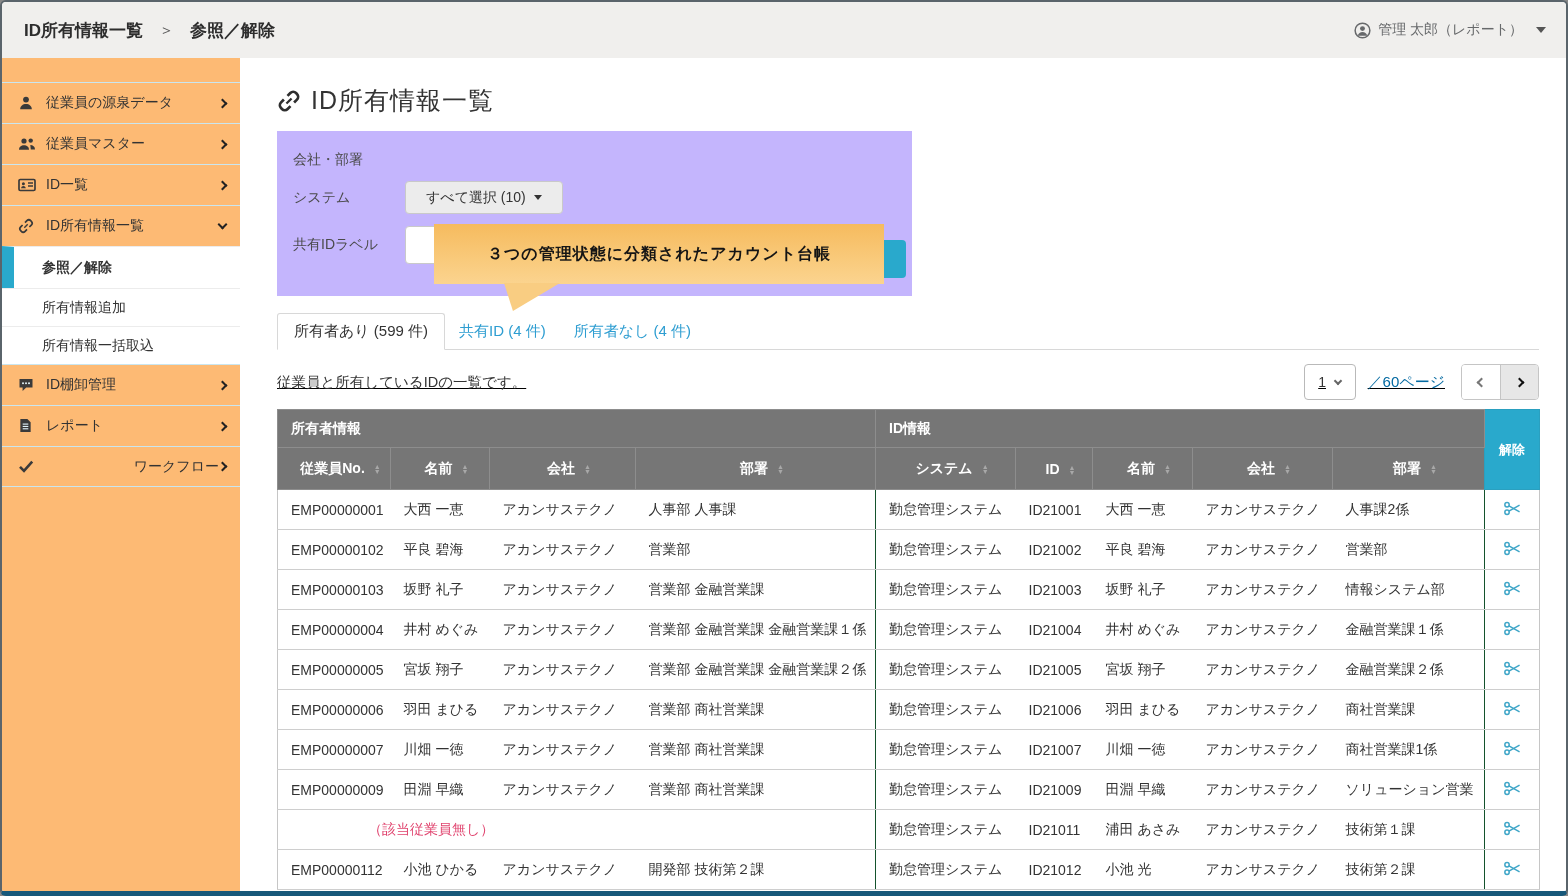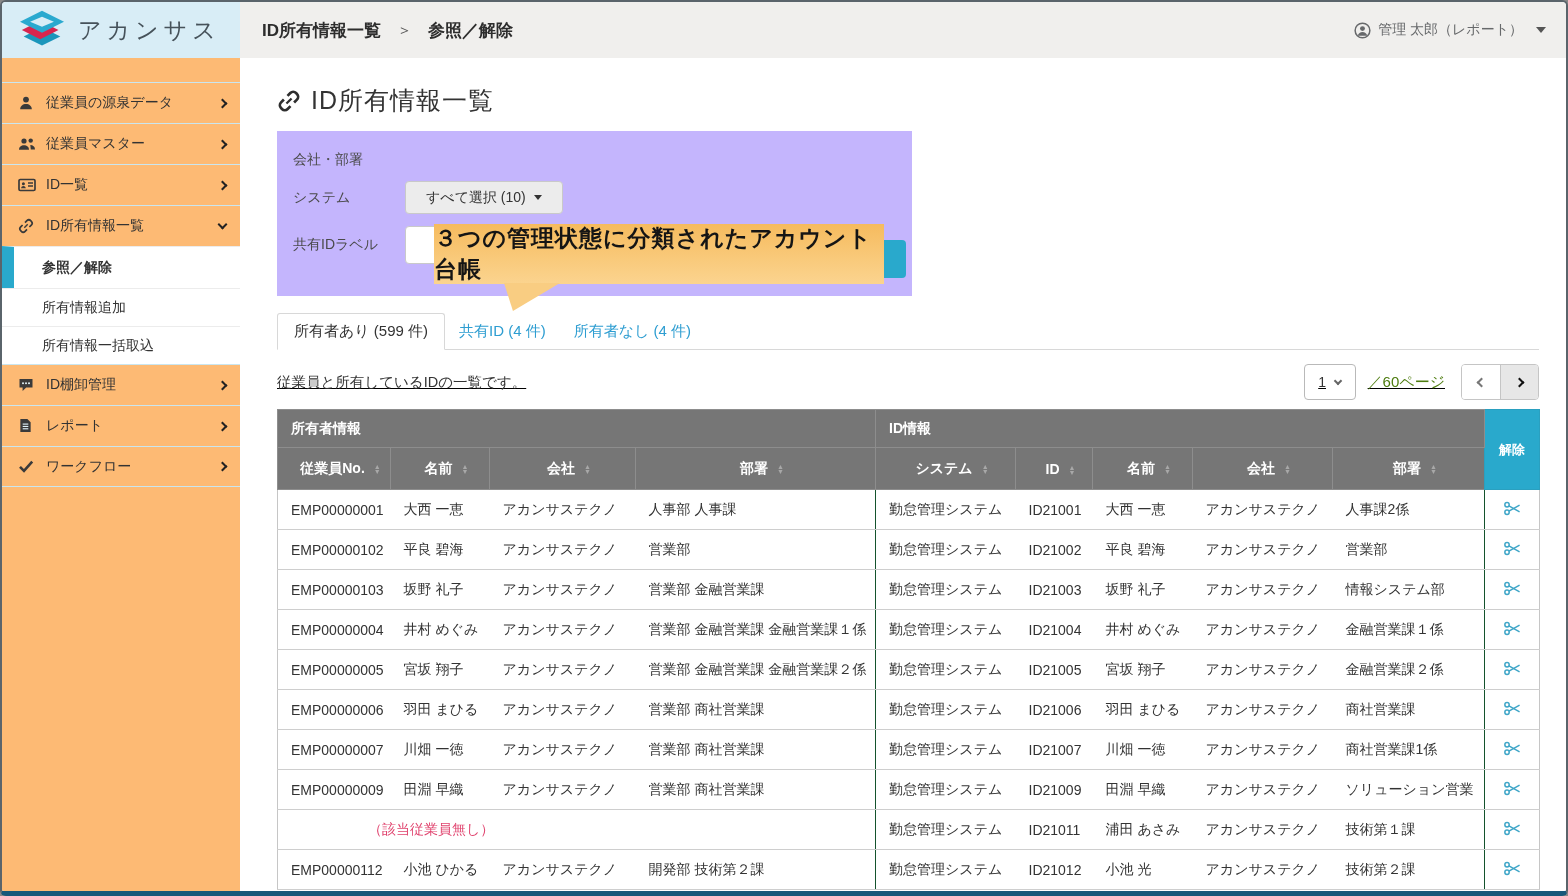--- a/index.html
+++ b/index.html
@@ -24,21 +24,21 @@
   .bc-sep{ font-size:15px; color:#555; }
   .user-menu{ margin-left:auto; margin-right:20px; display:flex; align-items:center; gap:7px;
     color:#67696b; font-size:14px; cursor:pointer; }
   .caret-down{ width:0; height:0; border-left:5px solid transparent; border-right:5px solid transparent;
     border-top:6px solid #555; margin-left:6px; }
 
   
   .sidebar{ position:absolute; top:56px; left:0; width:238px; bottom:0; background:#fdba74; padding-top:24px; }
   .side-item{ height:41px; display:flex; align-items:center; padding:0 14px 0 16px;
     border-top:1px solid #c9e6f0; font-size:14px; color:#333; cursor:pointer; }
-  .side-item:last-of-type{ border-bottom:1px solid #c9e6f0; }
+  .side-item:last-of-type{ border-bottom:1px solid #c9e6f0;text-align:right; }
   .side-icon{ width:19px; height:17px; margin-right:9px; color:#3a3a3a; display:inline-flex; }
   .side-label{ flex:1; }
   .chev{ display:inline-block; width:7px; height:7px; border-top:2px solid #222; border-right:2px solid #222; }
   .chev.right{ transform:rotate(45deg); }
   .chev.down{ transform:rotate(135deg); margin-top:-3px; }
   .chev.left{ transform:rotate(-135deg); }
   .submenu{ background:#fff; }
   .sub-item{ height:38px; display:flex; align-items:center; padding-left:40px; font-size:14px;
     color:#333; background:#fff; border-top:1px solid #ececec; cursor:pointer; }
   .sub-item.active{ height:42px; border-left:12px solid var(--accent); padding-left:28px; font-weight:bold; }
@@ -60,36 +60,36 @@
   .f-select .chev{ border-color:#888; width:6px; height:6px; }
   .f-btn{ height:33px; background:#ececec; border:1px solid #c9c9c9; border-radius:4px; padding:0 20px;
     font-size:14px; color:#333; display:flex; align-items:center; gap:8px; cursor:pointer; }
   .f-btn .tri{ width:0; height:0; border-left:4.5px solid transparent; border-right:4.5px solid transparent; border-top:5.5px solid #333; }
   .f-input{ width:455px; height:38px; background:#fff; border:1px solid #c9c9c9; border-radius:4px; font-size:14px; padding:0 12px; }
   .search-btn{ position:absolute; right:6px; bottom:18px; width:44px; height:38px; background:var(--accent);
     border:none; border-radius:4px; cursor:pointer; }
 
   .callout{ position:absolute; left:194px; top:166px; width:450px; height:60px; z-index:5;
     background:linear-gradient(180deg,#f6bb5e,#fbd48f); display:flex; align-items:center; justify-content:center; }
-  .callout span{ font-size:23px; font-weight:bold; color:#151515; letter-spacing:1px; }
+  .callout span{ font-size:16px; font-weight:bold; color:#151515; letter-spacing:1px; }
   .callout .tail{ position:absolute; left:70px; bottom:-27px; width:56px; height:28px;
     background:#f9cd82; clip-path:polygon(0 0,100% 0,16% 100%); }
 
   .tabbar{ margin-top:17px; width:1262px; display:flex; align-items:flex-end; border-bottom:1px solid #d8d8d8; height:37px; }
   .tab{ position:relative; height:37px; margin-bottom:-1px; background:#fff; border:1px solid #d8d8d8; border-bottom:1px solid #fff;
     border-radius:3px 3px 0 0; padding:0 16px; display:flex; align-items:center; font-size:15px; color:#333; cursor:pointer; z-index:2; }
   .tab-link{ padding:0 14px; height:36px; display:flex; align-items:center; font-size:15px; color:var(--link-blue); cursor:pointer; }
 
   .list-info{ margin-top:14px; width:1262px; display:flex; justify-content:space-between; align-items:center;text-decoration:underline; }
   .list-desc{ font-size:14.5px; color:#333; }
   .pagination{ display:flex; align-items:center; }
   .page-select{ width:52px; height:36px; background:#fff; border:1px solid #b9b9b9; border-radius:4px;
     display:flex; align-items:center; justify-content:center; gap:9px; font-size:14px; color:#333; cursor:pointer; }
   .page-select .chev{ width:6px; height:6px; border-color:#666; }
-  .page-total{ font-size:15px; color:#4d7c0f; margin:0 16px 0 12px; }
+  .page-total{ font-size:15px; color:#0369a1; margin:0 16px 0 12px; }
   .pager{ display:flex; border:1px solid #c5c5c5; border-radius:4px; overflow:hidden; }
   .pager button{ width:38px; height:34px; border:none; display:flex; align-items:center; justify-content:center; cursor:pointer; }
   .pager .prev{ background:#fff; }
   .pager .prev .chev{ border-color:#777; }
   .pager .next{ background:#e7e7e7; border-left:1px solid #c5c5c5; }
   .pager .next .chev{ border-color:#111; border-width:2.5px 2.5px 0 0; border-style:solid; }
 
   
   table.id-table{ margin-top:9px; width:1262px; border-collapse:collapse; table-layout:fixed; border:1px solid #c6c6c6; }
   .id-table thead th{ background:var(--thead); color:#fff; font-size:14px; font-weight:bold; text-align:left;
@@ -105,31 +105,20 @@
   .id-table tbody td.release-cell{ text-align:center; padding:0; }
   .id-table tbody td.missing{ color:var(--danger); padding-left:90px; }
   .scissors{ display:inline-flex; cursor:pointer; }
 </style>
 </head>
 <body>
 
 <div class="screen" style="--accent: #29a9cc; --link-blue: #2d9dd1; --thead: #767676; --danger: #e0436e;">
 
   <div class="topbar">
-    <div class="logo-area">
-      <span style="display:inline-flex;">
-        <svg width="52" height="44" viewBox="0 0 56 48">
-          <polygon points="8,31 28,21 48,31 28,41" fill="#1b96bb"></polygon>
-          <polygon points="6,24 26,14 46,24 26,34" fill="#d8254e"></polygon>
-          <polygon points="28,3 52,15 28,27 4,15" fill="#2aa9cf"></polygon>
-          <polygon points="28,9.5 41,15 28,20.5 15,15" fill="#d8edf6"></polygon>
-        </svg>
-      </span>
-      <span class="logo-text">アカンサス</span>
-    </div>
     <div class="breadcrumb">
       <span class="bc-main">ID所有情報一覧</span>
       <span class="bc-sep">＞</span>
       <span class="bc-page">参照／解除</span>
     </div>
     <div class="user-menu">
       <span style="display:inline-flex;">
         <svg width="17" height="17" viewBox="0 0 18 18">
           <circle cx="9" cy="9" r="7.8" fill="none" stroke="#67696b" stroke-width="1.6"></circle>
           <circle cx="9" cy="7" r="2.6" fill="#67696b"></circle>

